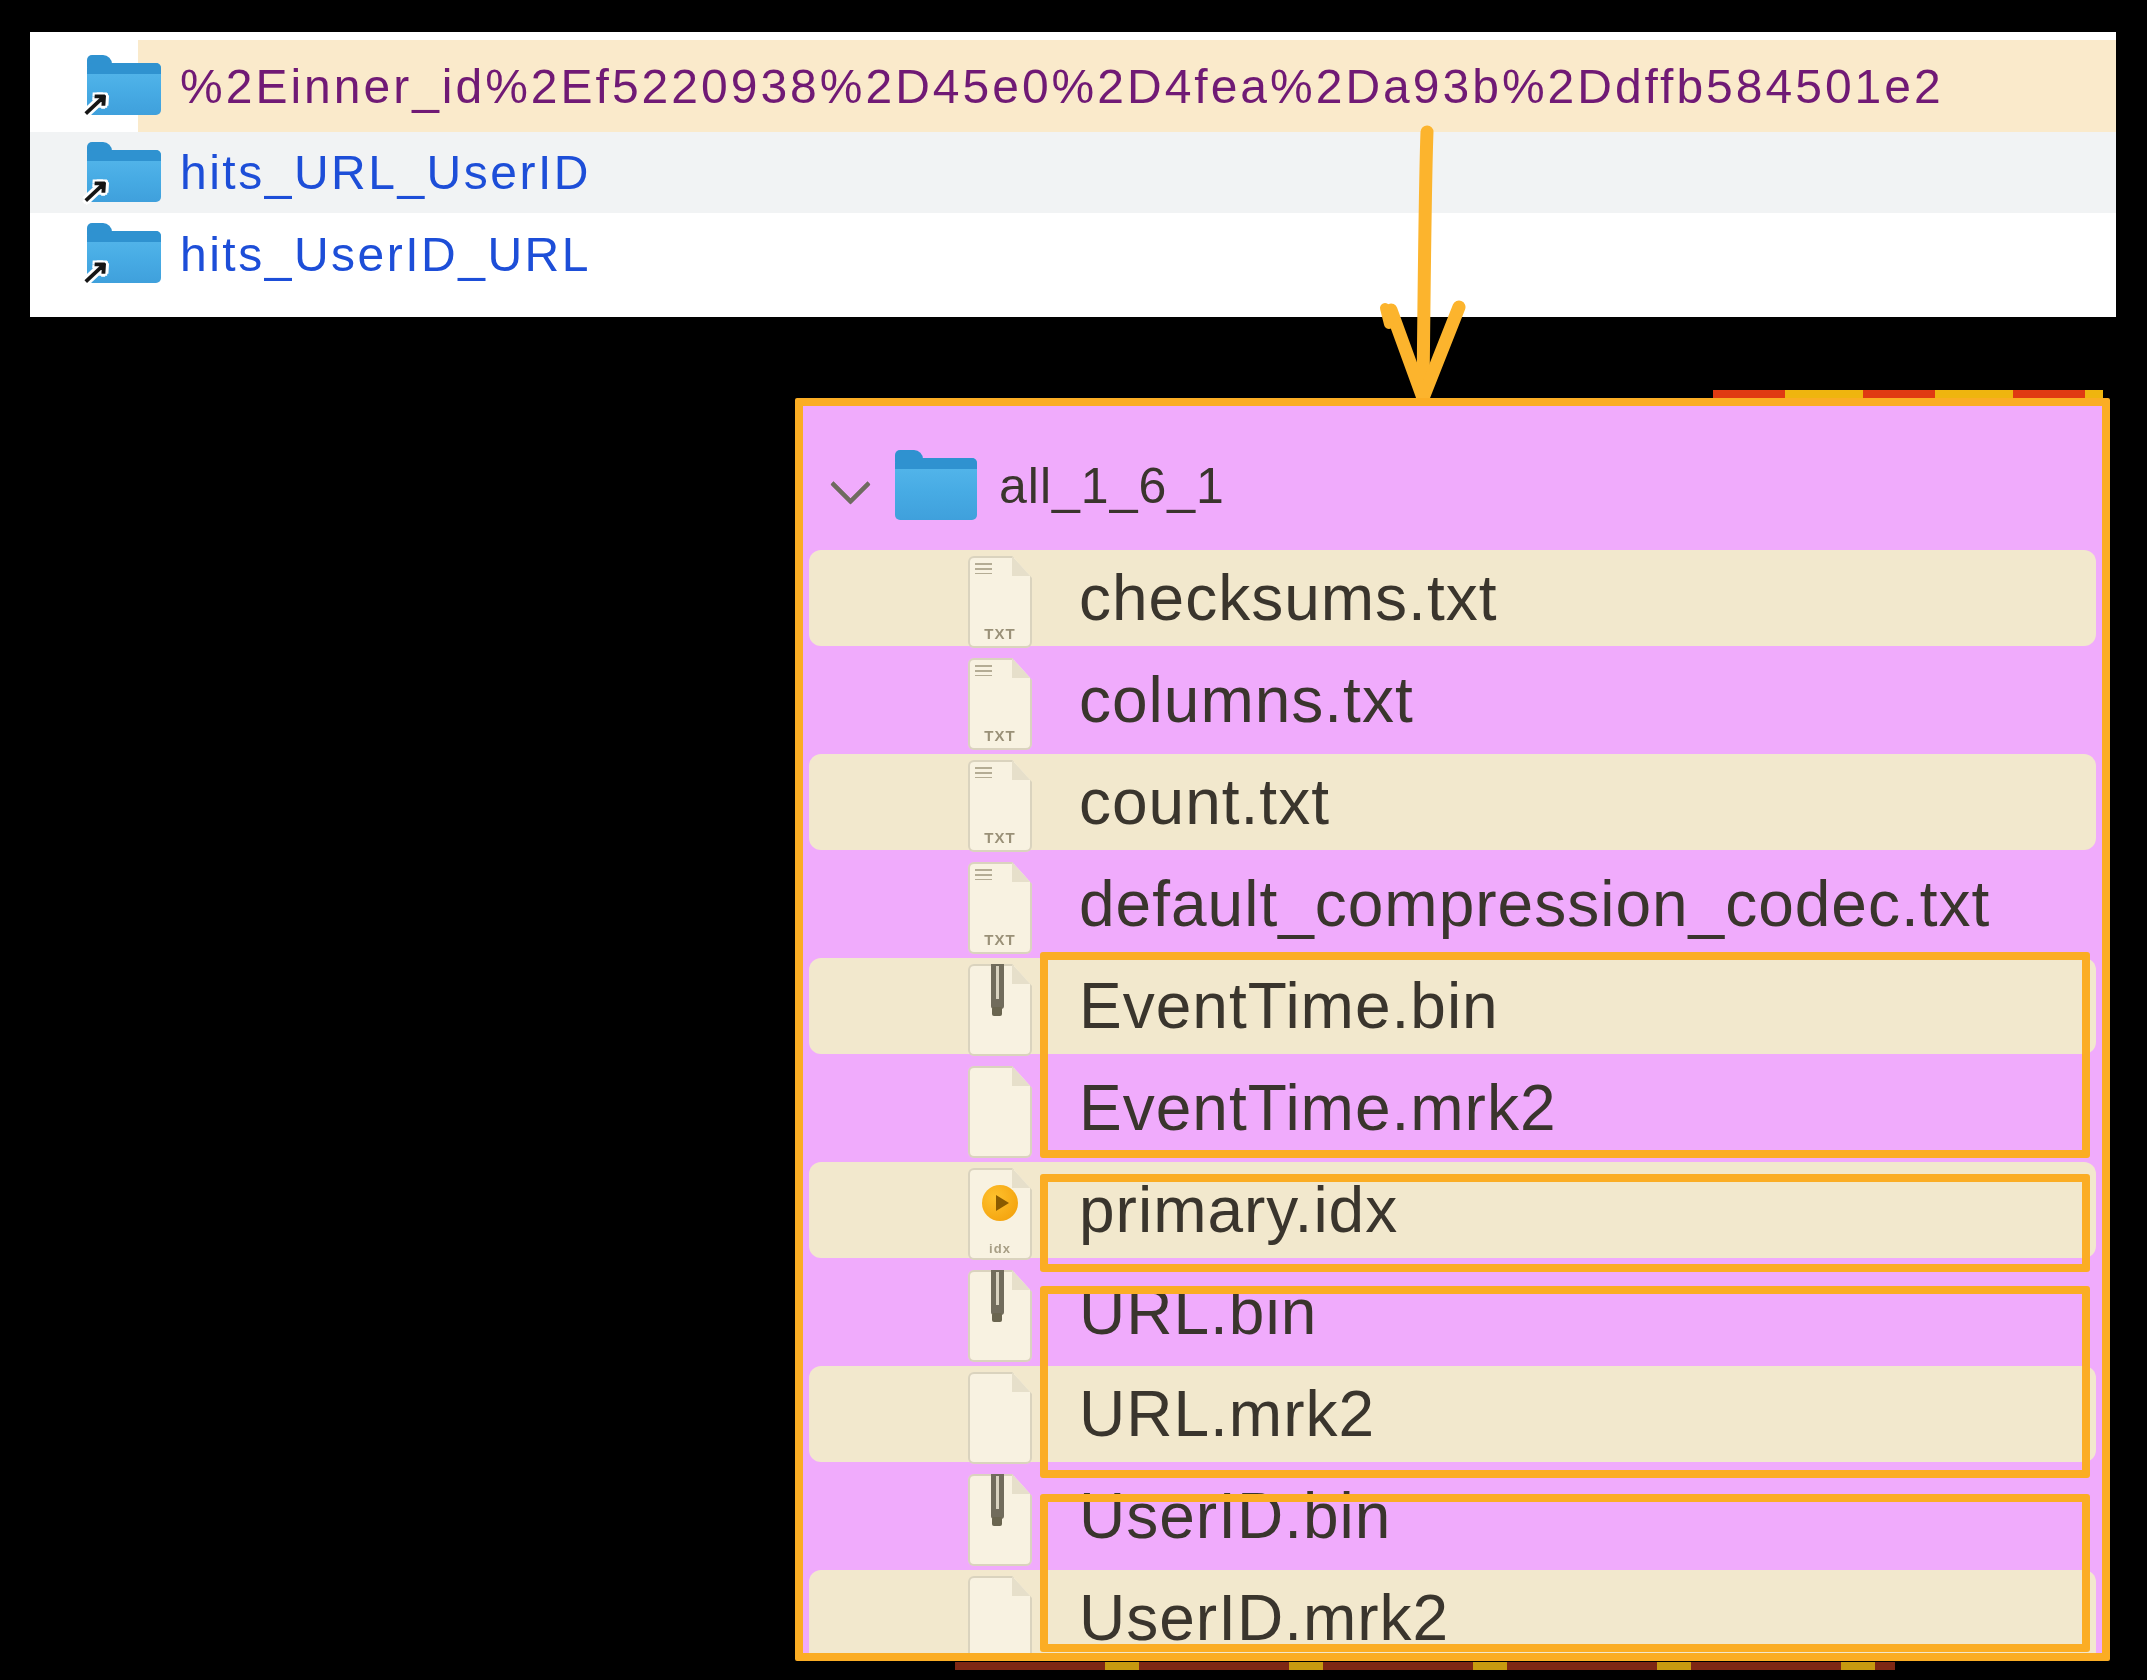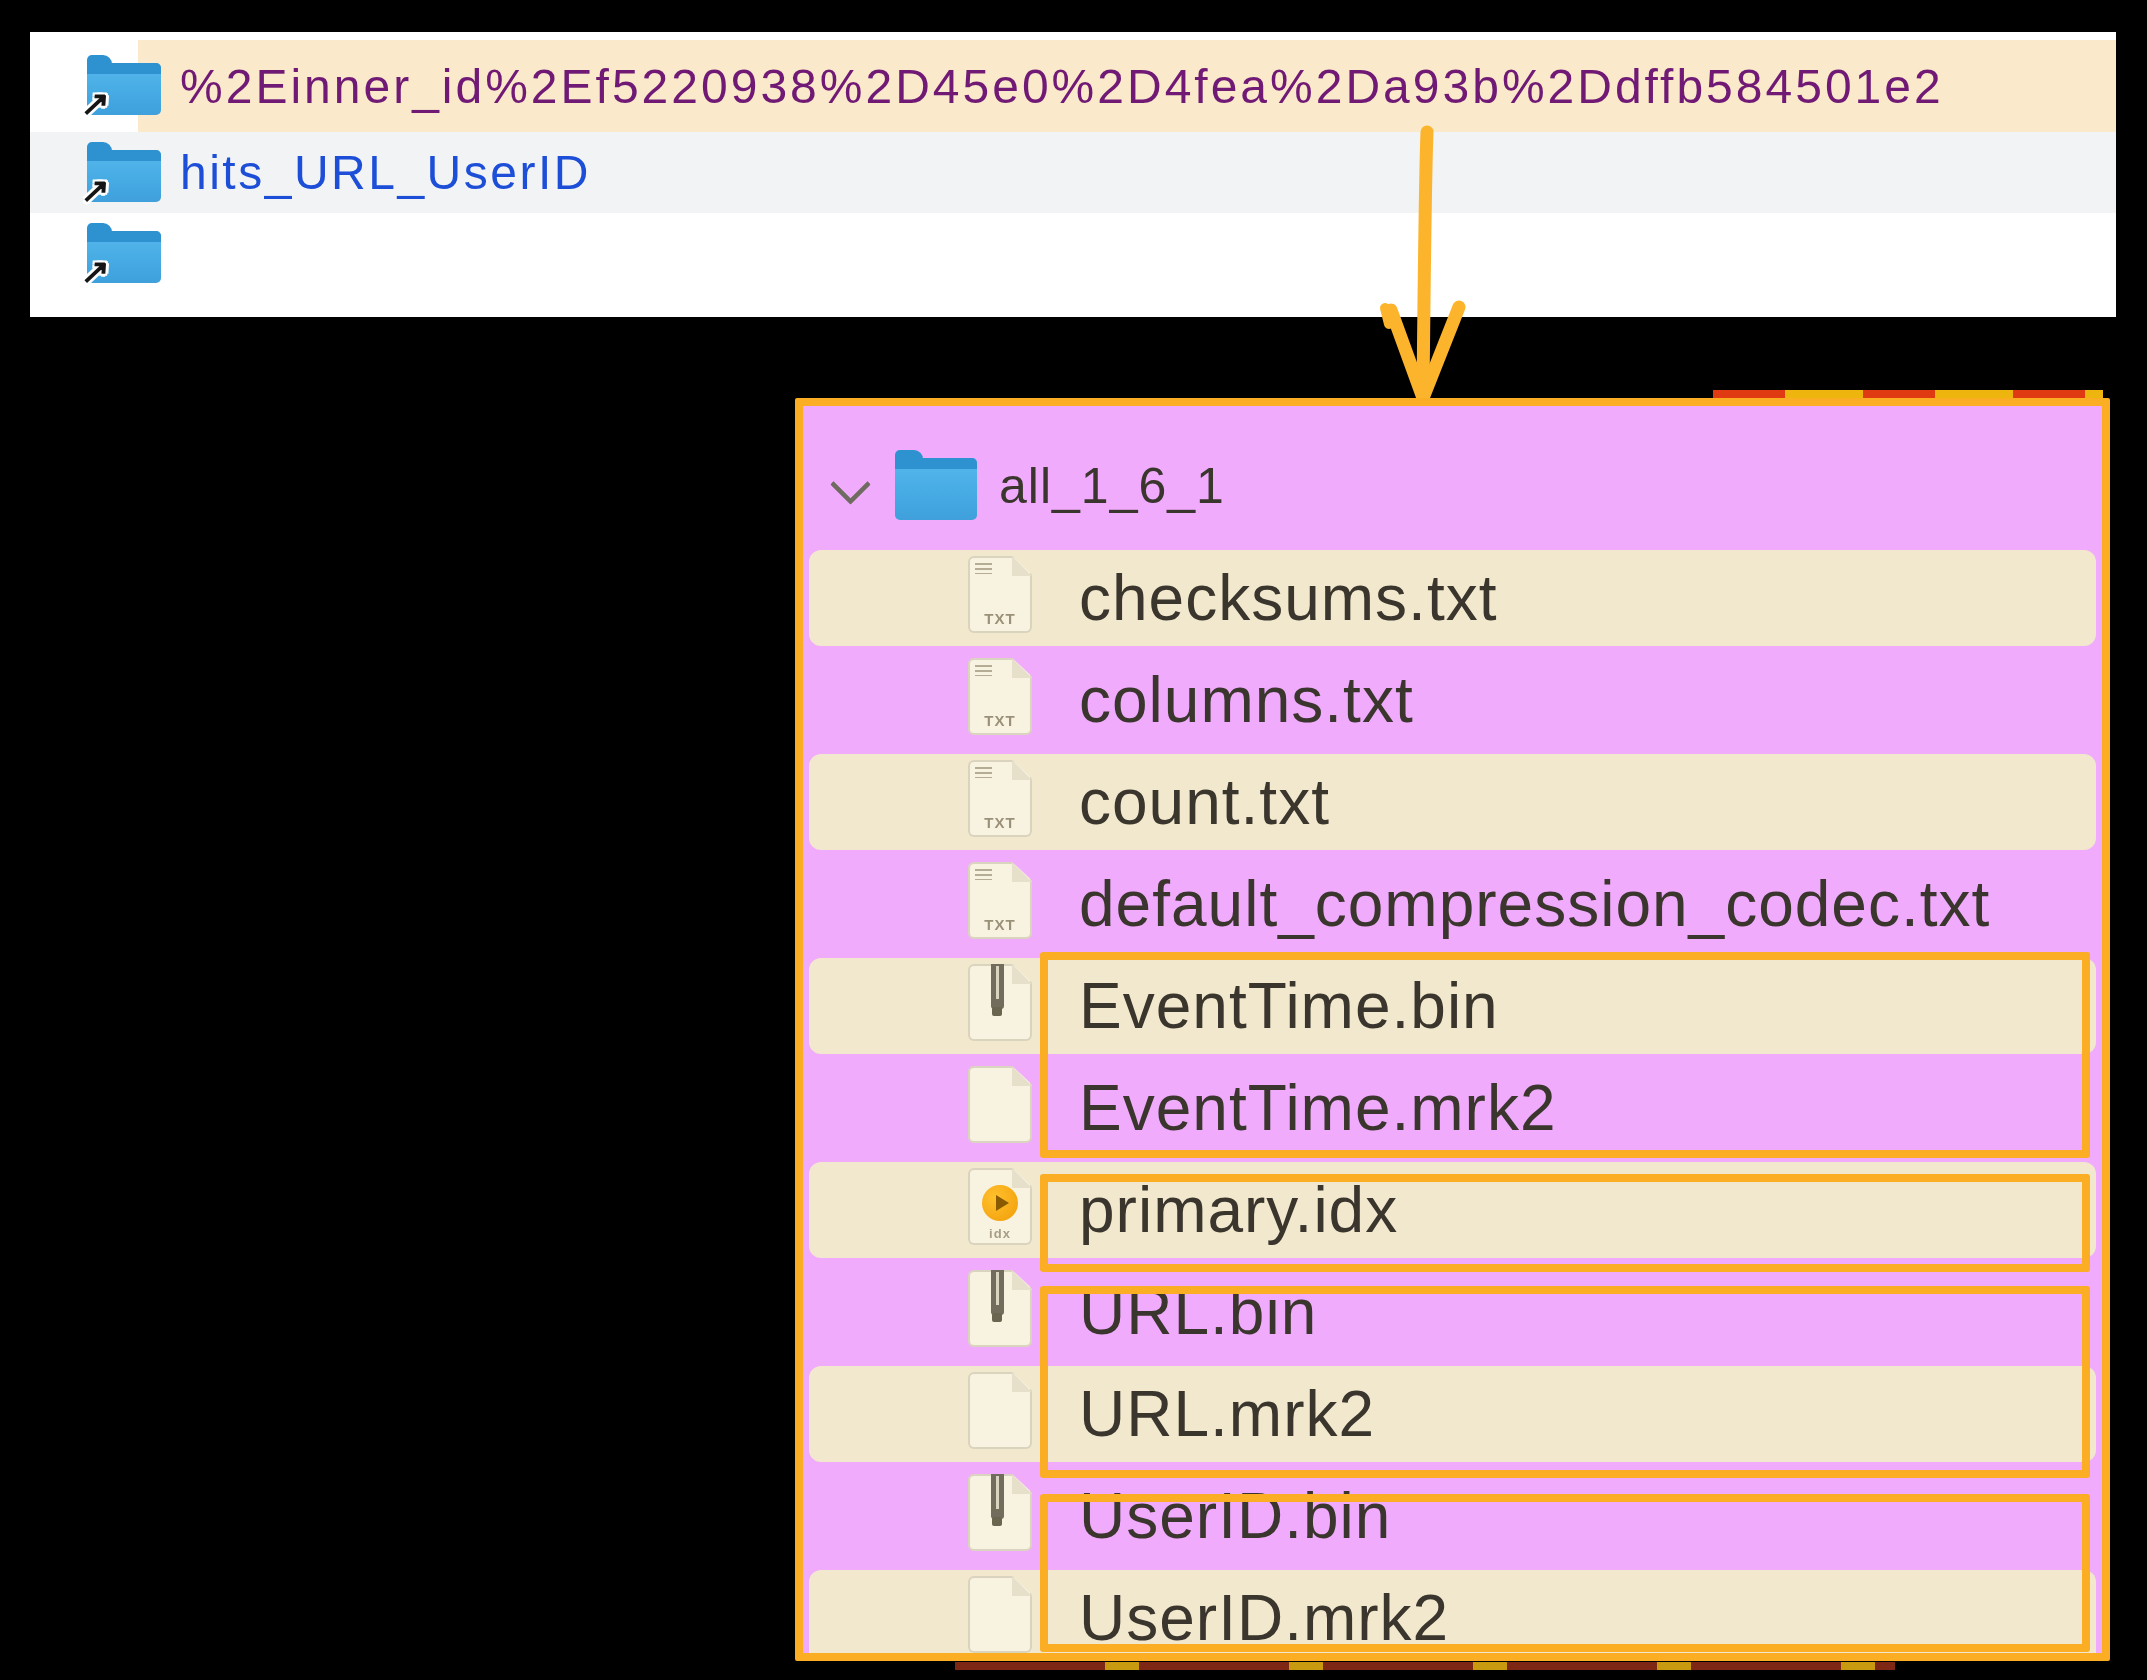--- a/index.html
+++ b/index.html
@@ -49,21 +49,21 @@
   .root-label{position:absolute;left:196px;top:0;bottom:0;display:flex;align-items:center;
       font-size:50px;letter-spacing:1px;color:#3a352d;}
 
   .rows{position:absolute;left:0;top:144px;right:0;}
   .trow{position:relative;height:96px;margin-bottom:6px;}
   .trow .stripe-bg{position:absolute;left:6px;right:6px;top:0;bottom:0;background:#F2E8CD;border-radius:12px;}
   .fname{position:absolute;left:276px;top:0;bottom:0;display:flex;align-items:center;
       font-size:64px;letter-spacing:1px;color:#3a352d;white-space:nowrap;}
 
   
-  .doc{position:absolute;left:165px;top:6px;width:64px;height:77px;background:#F8F2E1;
+  .doc{position:absolute;left:165px;top:6px;width:64px;height:92px;background:#F8F2E1;
       border-radius:6px;clip-path:polygon(0 0,69% 0,100% 24%,100% 100%,0 100%);
       box-shadow:inset 0 0 0 2px rgba(150,140,110,.30);}
   .doc .fold{position:absolute;top:0;right:0;width:20px;height:20px;background:#E6DFCA;
       clip-path:polygon(0 0,100% 100%,0 100%);}
   .doc .tlines{position:absolute;left:7px;top:7px;width:17px;height:11px;
       background:repeating-linear-gradient(180deg,#b4ac94 0 2px,transparent 2px 5px);}
   .doc .doclabel{position:absolute;left:0;right:0;bottom:6px;text-align:center;font-style:normal;
       font-size:15px;font-weight:bold;color:#9a9178;letter-spacing:1px;}
   .doc .doclabel.small{font-size:13px;bottom:4px;color:#a79e85;margin-top:8px;}
   .zip{position:absolute;top:0;left:23px;width:13px;height:45px;background:#716c5c;border-radius:0 0 3px 3px;}
@@ -105,20 +105,21 @@
         <span class="alias-badge">↗</span>
       </span>
       <span class="frow-label">hits_URL_UserID</span>
     </div>
 
     <div class="frow r3">
       <span class="fic">
         <span class="folder"></span>
         <span class="alias-badge">↗</span>
       </span>
+      <span class="frow-label">hits_UserID_URL</span>
     </div>
 
   </section>
 
   <svg class="arrow-svg" viewBox="0 0 160 284">
     <path d="M72,10 C70,60 69,180 68,272" fill="none" stroke="#FCB42D" stroke-width="13" stroke-linecap="round"></path>
     <path d="M36,188 L68,276 L104,185" fill="none" stroke="#FCB42D" stroke-width="13" stroke-linecap="round" stroke-linejoin="round"></path>
     <path d="M30,186 L34,202" fill="none" stroke="#FCB42D" stroke-width="10" stroke-linecap="round"></path>
   </svg>
 

